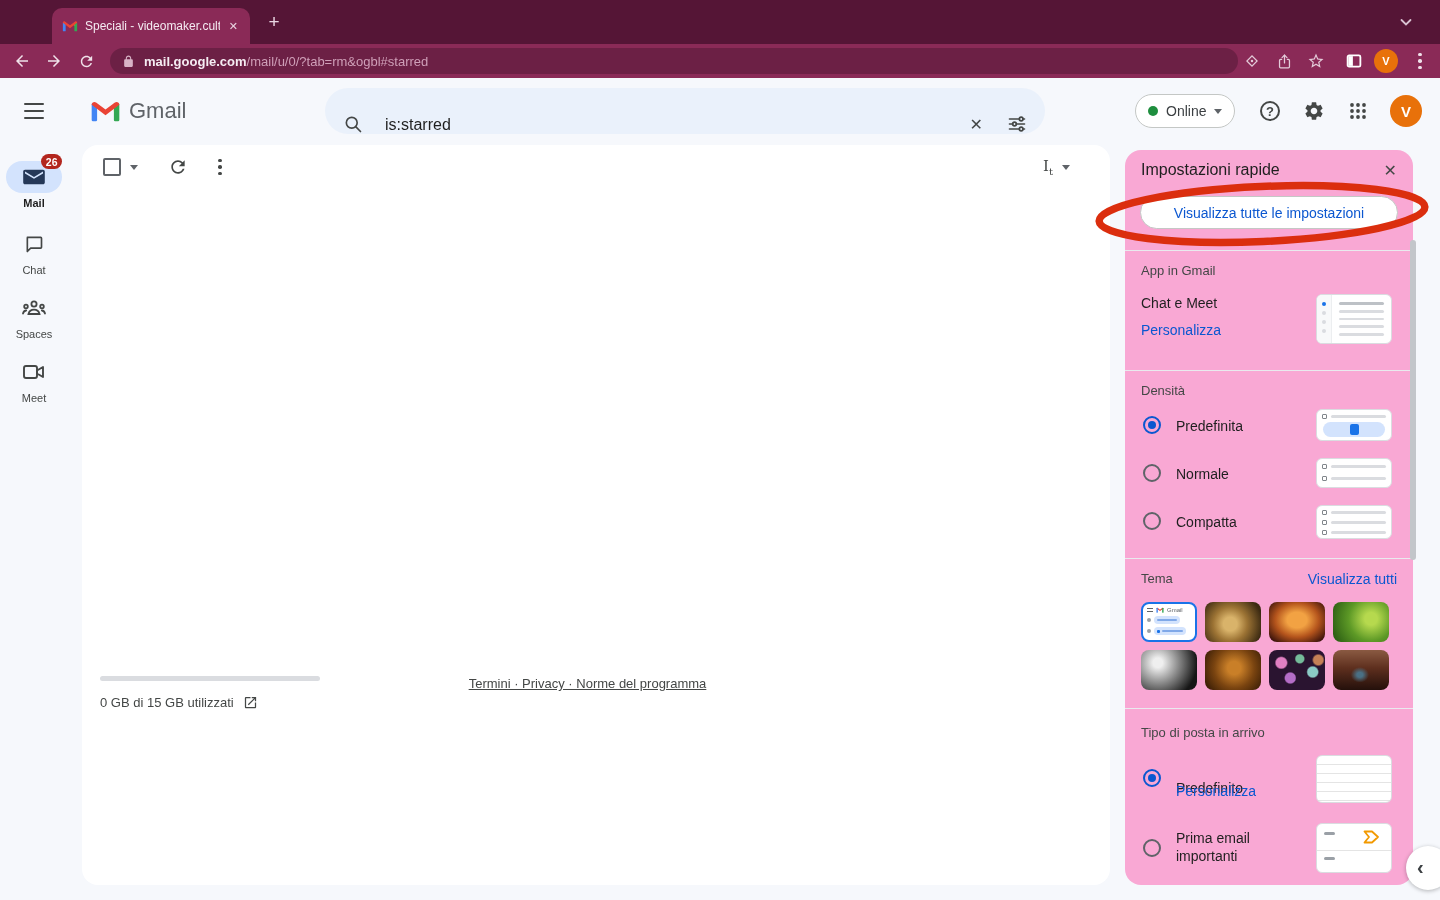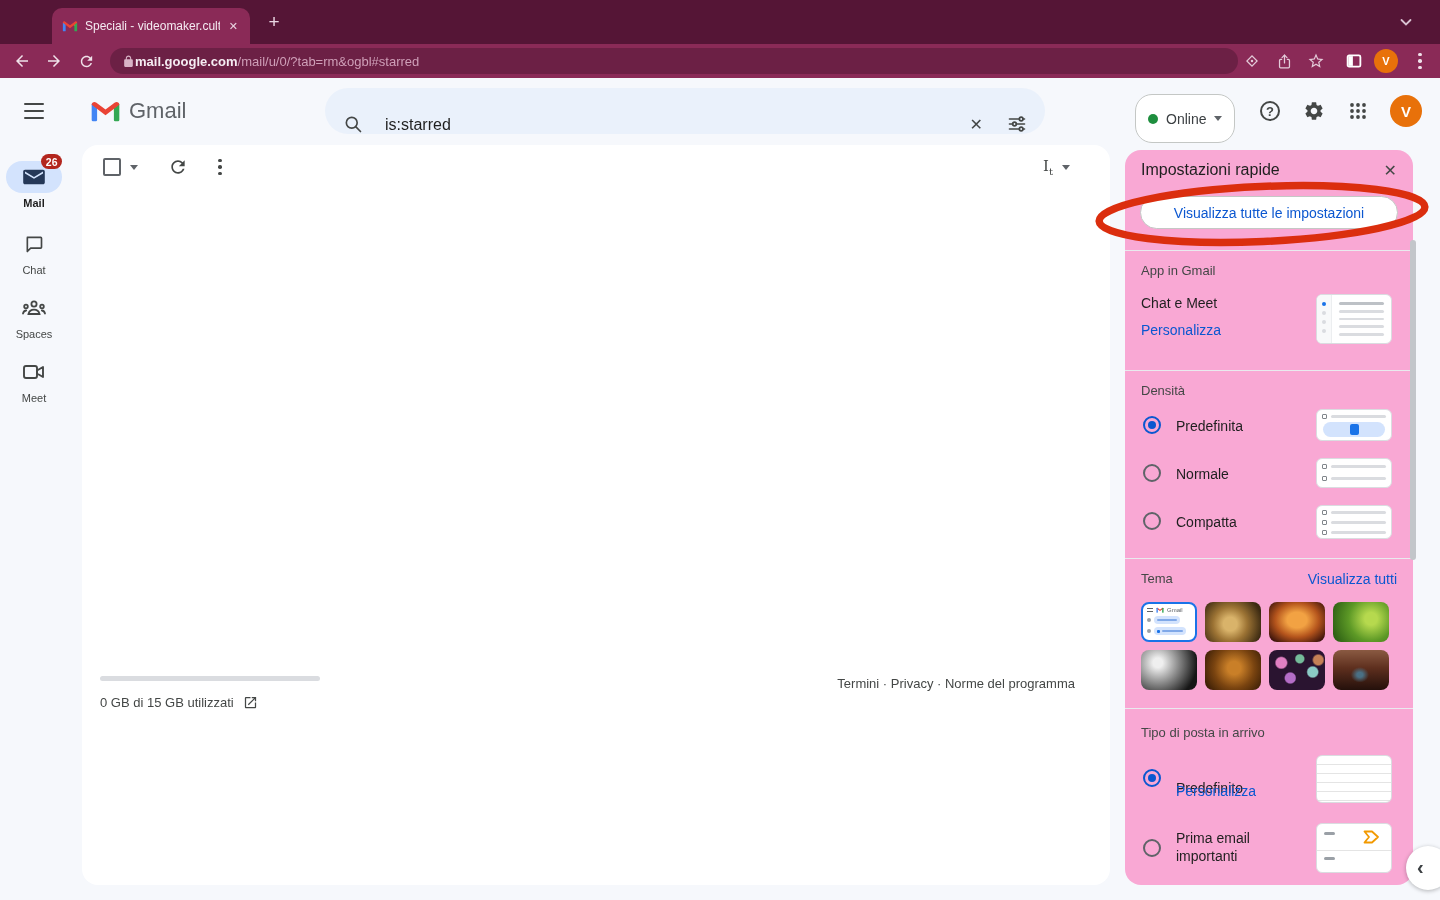--- a/index.html
+++ b/index.html
@@ -13,21 +13,21 @@
          border-radius:10px 10px 0 0; display:flex; align-items:center; padding:0 10px; }
   .tab-title { flex:1; margin:0 7px; font-size:12px; color:#f4eaf1; white-space:nowrap; overflow:hidden; }
   .tab-close { color:#e9d4e1; font-size:11px; line-height:1; padding:2px; }
   .newtab { position:absolute; left:262px; top:10px; width:24px; height:24px; color:#e9d6e3;
             font-size:19px; text-align:center; line-height:23px; }
   .tabchevron { position:absolute; right:26px; top:14px; }
   .toolbar { position:relative; height:34px; background:#8a2a57; }
   .nav-btn { position:absolute; top:5px; width:24px; height:24px; display:flex; align-items:center; justify-content:center; }
   .omnibox { position:absolute; left:110px; top:4px; width:1128px; height:26px; border-radius:13px;
              background:#6c2045; display:flex; align-items:center; padding:0 12px; }
-  .url { font-size:13px; white-space:nowrap; }
+  .url { font-size:13px; margin-left:9px; white-space:nowrap; }
   .url .domain { color:#f5ecf2; font-weight:bold; }
   .url .path { color:#cf9fb8; }
   .perm-icon { position:absolute; top:7px; width:20px; height:20px; display:flex; align-items:center; justify-content:center; }
   .chrome-avatar { position:absolute; left:1374px; top:5px; width:24px; height:24px; border-radius:50%;
                    background:#e8710a; color:#fff; font-size:11px; font-weight:bold;
                    display:flex; align-items:center; justify-content:center; }
   .vdots { display:flex; flex-direction:column; gap:3px; align-items:center; }
   .vdots i { width:3.5px; height:3.5px; border-radius:50%; background:#f0e2ea; }
   .vdots.dark i { background:#444746; }
 
@@ -35,21 +35,21 @@
   .app { position:absolute; top:78px; left:0; right:0; bottom:0; background:#f6f8fc; }
   .hamburger { position:absolute; left:24px; top:25px; width:20px; height:16px;
                display:flex; flex-direction:column; justify-content:space-between; }
   .hamburger i { height:2px; background:#444746; border-radius:1px; }
   .logo { position:absolute; left:90px; top:20px; display:flex; align-items:center; gap:8px; }
   .logo-word { font-size:22px; color:#5f6368; }
   .searchbar { position:absolute; left:325px; top:10px; width:720px; height:46px; border-radius:24px;
                background:#eaf1fb; display:flex; align-items:flex-end; padding:0 18px; }
   .search-value { flex:1; margin-left:22px; font-size:16px; color:#1f1f1f; }
   .sb-clear { font-size:16px; color:#444746; padding:0 4px; margin-right:20px; }
-  .online-pill { position:absolute; left:1135px; top:16px; height:49px; border:1px solid #c4c7c5;
+  .online-pill { position:absolute; left:1135px; top:16px; height:34px; border:1px solid #c4c7c5;
                  border-radius:17px; background:#fff; display:flex; align-items:center; gap:8px; padding:0 12px; }
   .online-dot { width:10px; height:10px; border-radius:50%; background:#1e8e3e; }
   .online-label { font-size:14px; color:#3c4043; }
   .caret-down { width:0; height:0; border-left:4px solid transparent; border-right:4px solid transparent;
                 border-top:5px solid #5f6368; }
   .hicon { position:absolute; top:21px; width:24px; height:24px; display:flex; align-items:center; justify-content:center; }
   .help-circle { width:20px; height:20px; border:2px solid #444746; border-radius:50%; color:#444746;
                  font-size:13px; font-weight:bold; display:flex; align-items:center; justify-content:center; }
   .gmail-avatar { position:absolute; left:1390px; top:17px; width:32px; height:32px; border-radius:50%;
                   background:#e8710a; color:#fff; font-size:15px; font-weight:bold;
@@ -74,21 +74,21 @@
   .tb-refresh { margin-left:30px; }
   .tb-dots { margin-left:30px; }
   .input-tools { margin-left:auto; margin-right:40px; display:flex; align-items:center; gap:9px; color:#444746; }
   .it-glyph { font-family:"DejaVu Serif", serif; font-size:15px; }
   .it-glyph sub { font-size:10px; }
   .empty-msg { margin:13px auto 0; max-width:1000px; text-align:center; font-size:14px;
                line-height:21px; color:#3c4043; }
   .card-footer { position:absolute; left:18px; right:35px; top:525px; height:60px; font-size:13px; color:#444746; }
   .quota-bar { position:absolute; left:0; top:6px; width:220px; height:5px; background:#dadce0; border-radius:3px; }
   .quota-text { position:absolute; left:0; top:25px; display:flex; align-items:center; gap:9px; }
-  .f-center { position:absolute; left:0; right:0; top:6px; text-align:right; }
+  .f-center { position:absolute; left:0; right:0; top:6px; text-align:center;text-decoration:underline; }
   .f-right { position:absolute; right:0; top:6px; text-align:right; }
   .f-right .details { margin-top:7px; }
 
   
   .panel { position:absolute; left:1125px; top:72px; width:288px; height:735px; background:#f9a8d4; border-radius:16px; }
   .p-title { position:absolute; left:16px; top:11px; font-size:16px; color:#1f1f1f; }
   .p-close { position:absolute; right:12px; top:9px; font-size:16px; color:#444746; padding:2px 4px; }
   .view-all { position:absolute; left:15px; top:46px; width:258px; height:33px; border:1px solid #c4c7c5;
               border-radius:17px; background:#fff; color:#0b57d0; font-size:14px;
               display:flex; align-items:center; justify-content:center; }

